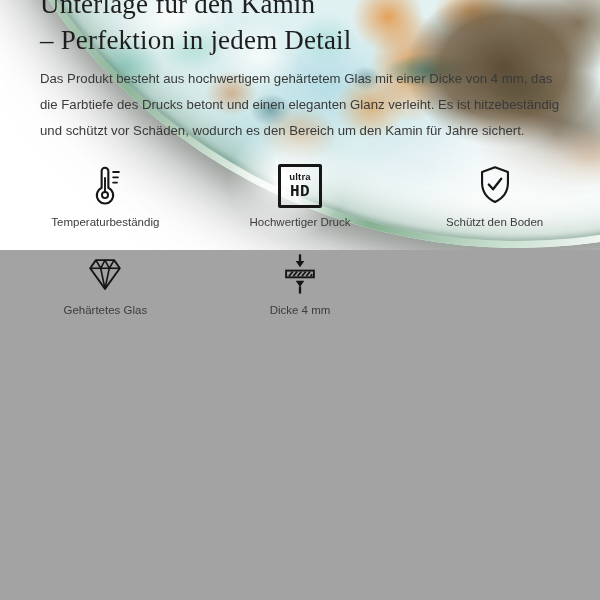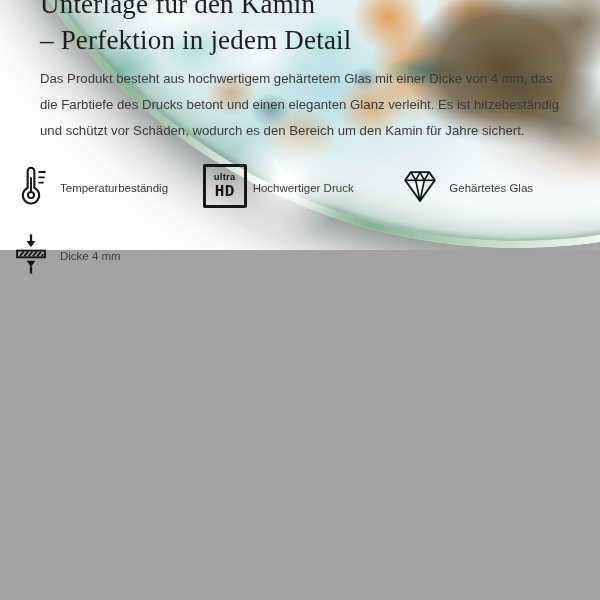--- a/index.html
+++ b/index.html
@@ -105,21 +105,21 @@
     color: #3a3a3a;
   }
 
   
   .features {
     margin: 16px -32px 0;
     display: grid;
     grid-template-columns: repeat(3, 1fr);
     row-gap: 20px;
   }
-  .feature { display: flex; flex-direction: row; align-items: center; gap: 6px; }
+  .feature { display: flex; flex-direction: column; align-items: center; }
   .icon-box { height: 48px; display: flex; align-items: flex-end; justify-content: center; }
   .feature-label { margin-top: 8px; font-size: 11.5px; color: #3c3c3c; }
 
   .uhd {
     width: 38px; height: 38px;
     border: 3px solid #161616; border-radius: 2px;
     display: flex; flex-direction: column; align-items: center; justify-content: center;
     color: #161616; font-weight: bold; line-height: 1;
   }
   .uhd .t1 { font-size: 9.5px; letter-spacing: .2px; }
@@ -169,20 +169,29 @@
       <div class="feature">
         <div class="icon-box">
           <div class="uhd">
             <span class="t1">ultra</span>
             <span class="t2">HD</span>
           </div>
         </div>
         <div class="feature-label">Hochwertiger Druck</div>
       </div>
 
+      <div class="feature">
+        <div class="icon-box">
+          <svg class="fi" width="46" height="46" viewBox="0 0 48 48" fill="none" stroke="#161616">
+            <path d="M24 5.5 L37.5 10.5 V21.5 C37.5 31.5 31.8 38.2 24 41.8 C16.2 38.2 10.5 31.5 10.5 21.5 V10.5 Z" stroke-width="2.2" stroke-linejoin="round"></path>
+            <path d="M17.5 23.5 L22 28.5 L30.5 17.5" stroke-width="2.4" stroke-linecap="round" stroke-linejoin="round"></path>
+          </svg>
+        </div>
+        <div class="feature-label">Schützt den Boden</div>
+      </div>
 
       <div class="feature">
         <div class="icon-box">
           <svg class="fi" width="46" height="44" viewBox="0 0 48 46" fill="none" stroke="#161616">
             <path d="M14.5 8.5 H33.5 L39.5 17 L24 38.5 L8.5 17 Z" stroke-width="2" stroke-linejoin="round"></path>
             <path d="M8.5 17 H39.5" stroke-width="1.7"></path>
             <path d="M14.5 8.5 L19.5 17 L24 8.5 L28.5 17 L33.5 8.5" stroke-width="1.7" stroke-linejoin="round"></path>
             <path d="M19.5 17 L24 38.5 L28.5 17" stroke-width="1.7" stroke-linejoin="round"></path>
           </svg>
         </div>

